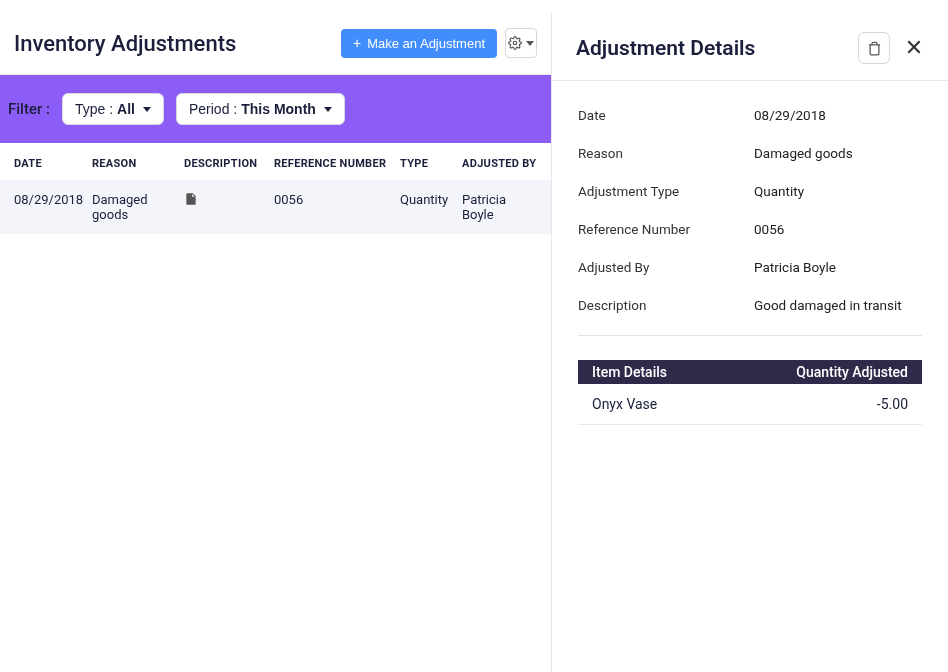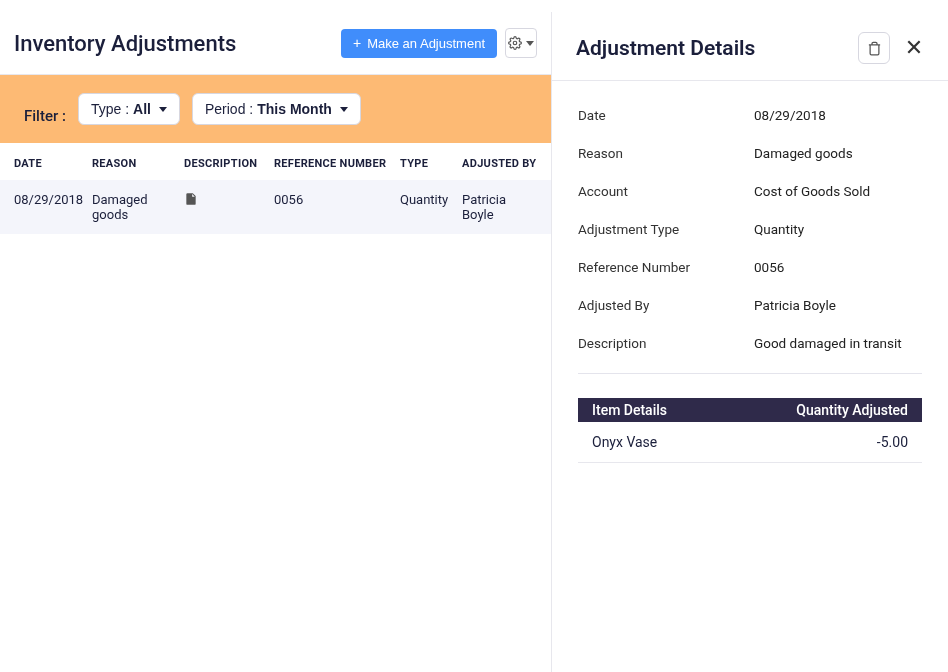--- a/index.html
+++ b/index.html
@@ -79,24 +79,24 @@
   .caret {
     width: 0; height: 0;
     border-left: 4px solid transparent;
     border-right: 4px solid transparent;
     border-top: 5px solid #555;
     margin-left: 2px;
   }
 
   
   .filter-bar {
-    background: #fdba74;
-    padding: 18px 24px;
-    display: flex;
-    align-items: flex-end;
+    background: #8b5cf6;
+    padding: 18px 8px;
+    display: flex;
+    align-items: center;
     gap: 12px;
     font-size: 15px;
     color: #1b1f3b;
   }
   .filter-label { font-weight: 500; }
   .filter-btn {
     border: 1px solid #d7d7e0;
     background: #fff;
     border-radius: 6px;
     padding: 7px 12px;
@@ -307,24 +307,20 @@
     <div class="details-body">
       <div class="kv">
         <div class="k">Date</div>
         <div class="v">08/29/2018</div>
       </div>
       <div class="kv">
         <div class="k">Reason</div>
         <div class="v">Damaged goods</div>
       </div>
       <div class="kv">
-        <div class="k">Account</div>
-        <div class="v">Cost of Goods Sold</div>
-      </div>
-      <div class="kv">
         <div class="k">Adjustment Type</div>
         <div class="v">Quantity</div>
       </div>
       <div class="kv">
         <div class="k">Reference Number</div>
         <div class="v">0056</div>
       </div>
       <div class="kv">
         <div class="k">Adjusted By</div>
         <div class="v">Patricia Boyle</div>

